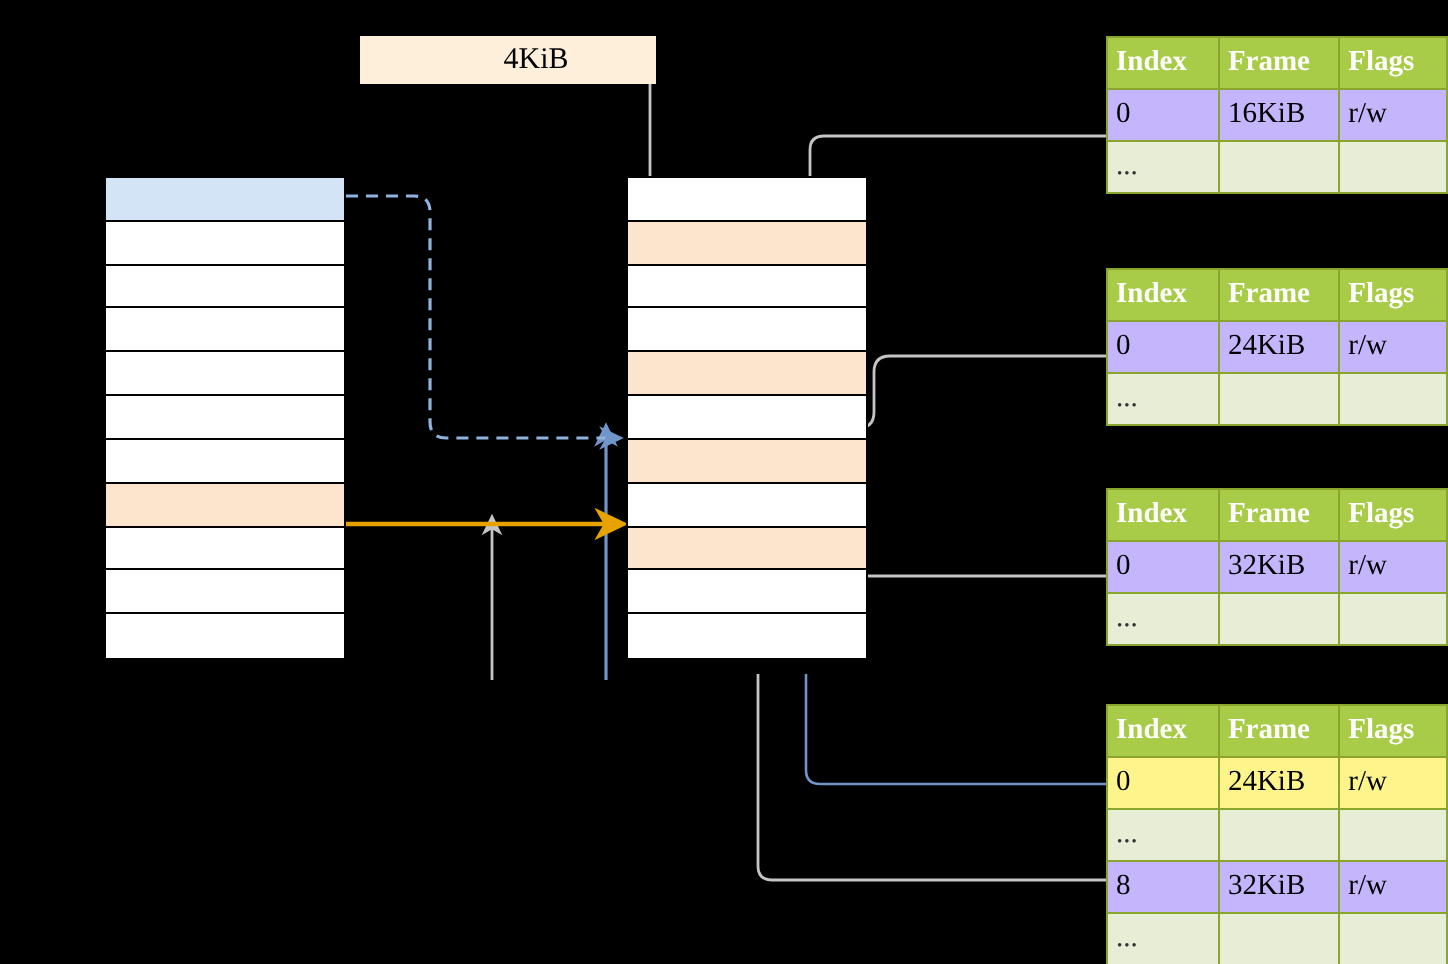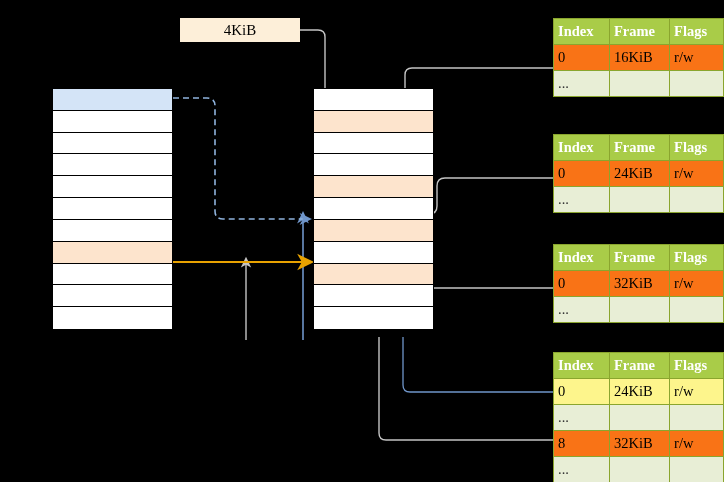--- a/index.html
+++ b/index.html
@@ -14,21 +14,21 @@
   .memrow.blue{background:#d4e4f7;}
   .memrow.peach{background:#fde4cd;}
 
   
   .sizebox{position:absolute;background:#fdefd9;border:none;
            display:flex;align-items:center;justify-content:center;
            font-size:15px;color:#000;}
 
   
   .ptable{position:absolute;border-collapse:collapse;border:1px solid #8aa52e;
-          background:#f97316;font-size:14.5px;}
+          background:#c4b5fd;font-size:14.5px;}
   .ptable td,.ptable th{border:1px solid #8aa52e;box-sizing:border-box;
           padding:1px 4px;height:25px;line-height:23px;text-align:left;
           white-space:nowrap;color:#000;font-weight:normal;}
   .ptable th{background:#a9cc48;color:#fff;font-weight:bold;}
   .ptable tr.ell td{background:#e8eed6;color:#333;}
   .ptable td.hl{background:#fdf58c;}
   .c-index{width:58px;}
   .c-frame{width:62px;}
   .c-flags{width:56px;}
 
@@ -67,21 +67,21 @@
     <path d="M246,340 V262" fill="none" stroke="#c4c4c4" stroke-width="1.4" marker-end="url(#ah-grey)"></path>
 
     <path d="M553,392 H410 Q403,392 403,385 V337" fill="none" stroke="#6f95c9" stroke-width="1.3"></path>
     <path d="M303,340 V217" fill="none" stroke="#6f95c9" stroke-width="1.6" marker-end="url(#ah-blue)"></path>
 
     <path d="M173,98 H207 Q215,98 215,106 V211 Q215,219 223,219 H306" fill="none" stroke="#8fb3dd" stroke-width="1.6" stroke-dasharray="6,4" marker-end="url(#ah-blue)"></path>
 
     <path d="M173,262 H306" fill="none" stroke="#e8a200" stroke-width="2.2" marker-end="url(#ah-orange)"></path>
   </svg>
 
-  <div class="sizebox" style="left:180px;top:18px;width:120px;height:24px;">
+  <div class="sizebox" style="left:180px;top:18px;width:120px;height:24px;padding-left:28px;">
     <span>4KiB</span>
   </div>
 
   <div class="memcol" id="virt-col" style="left:52px;top:88px;width:121px;height:242px;">
       <div class="memrow blue" style="height: 21.8182px;"></div>
       <div class="memrow" style="height: 21.8182px;"></div>
       <div class="memrow" style="height: 21.8182px;"></div>
       <div class="memrow" style="height: 21.8182px;"></div>
       <div class="memrow" style="height: 21.8182px;"></div>
       <div class="memrow" style="height: 21.8182px;"></div>

